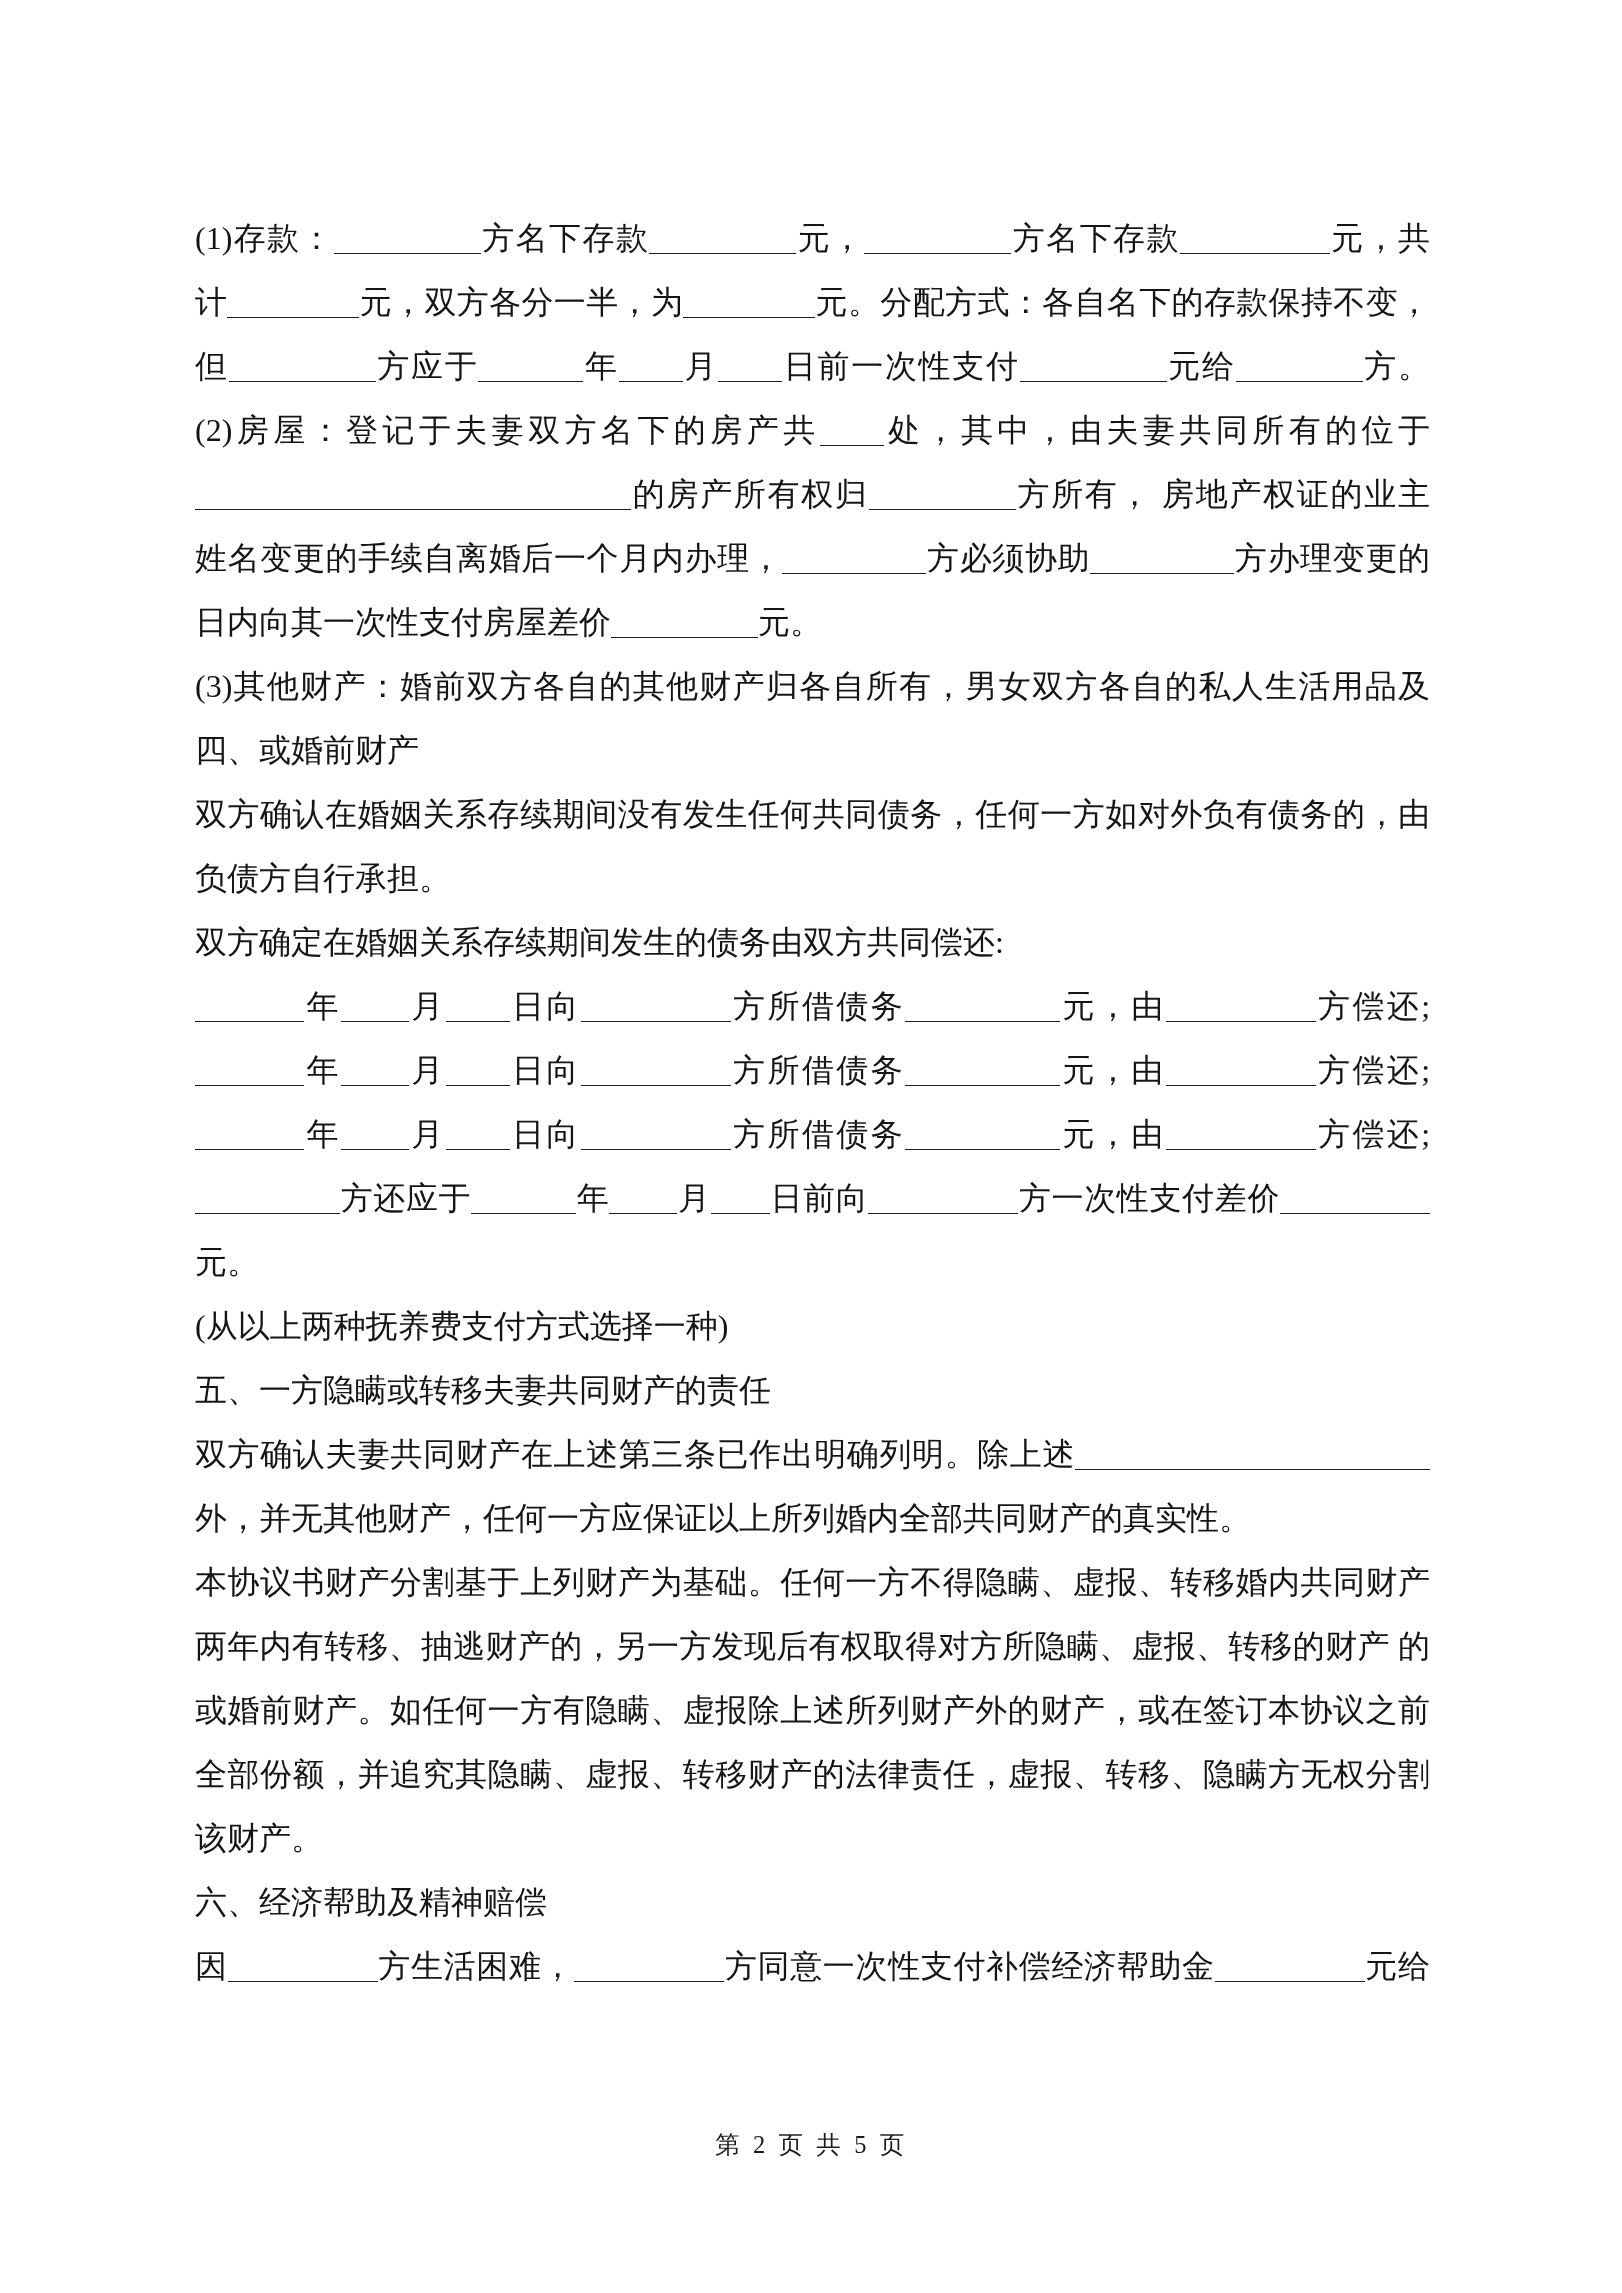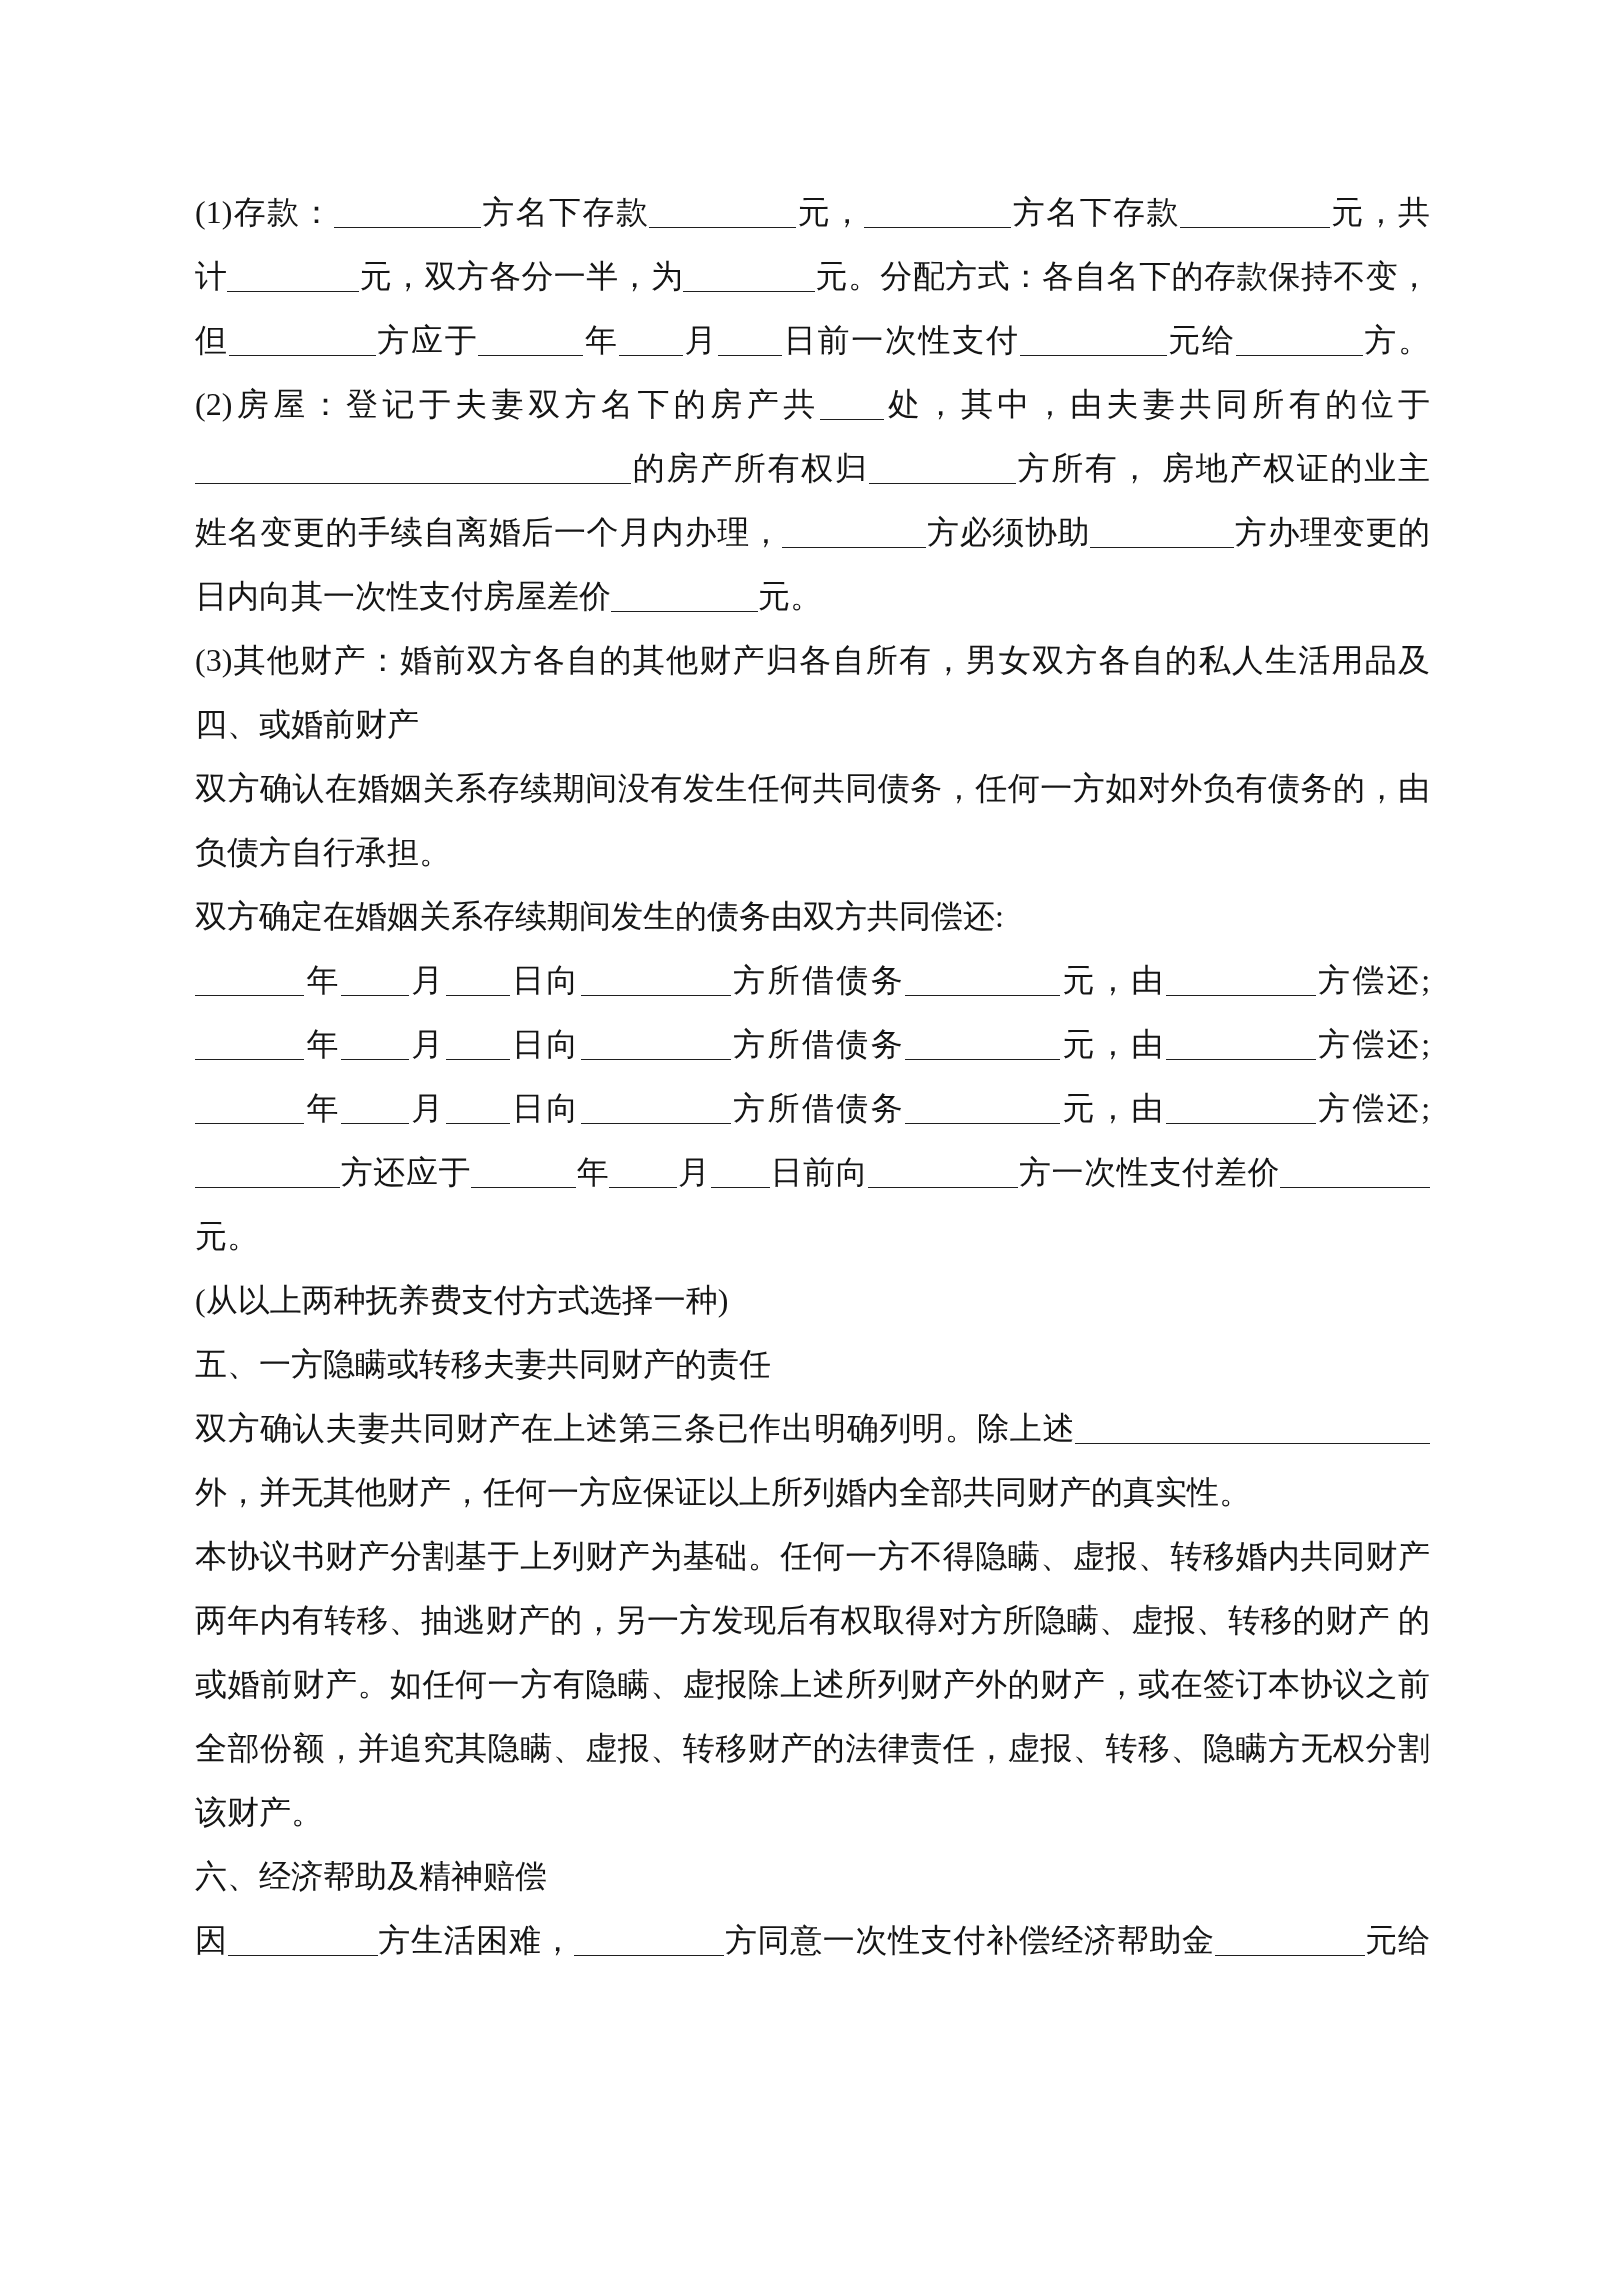--- a/index.html
+++ b/index.html
@@ -3,21 +3,21 @@
 <meta charset="utf-8">
 <style>
   html,body{margin:0;padding:0;}
   body{
     width:1623px;height:2294px;background:#ffffff;position:relative;
     font-family:"Liberation Serif","DejaVu Serif",serif;color:#151515;
     overflow:hidden;
   }
   .page{position:absolute;inset:0;background:#ffffff;}
   .doc-body{
-    position:absolute;left:195px;top:180px;width:1235px;
+    position:absolute;left:195px;top:206px;width:1235px;
   }
   .line{
     height:64px;line-height:64px;font-size:32px;
     letter-spacing:0;white-space:normal;
   }
   .line.justify{
     text-align:justify;
     text-align-last:justify;
     text-justify:inter-character;
   }
@@ -60,14 +60,15 @@
       <div class="line justify"><span>双方确认夫妻共同财产在上述第三条已作出明确列明。除上述</span><span class="blank" style="width: 355px;"></span></div>
       <div class="line"><span>外，并无其他财产，任何一方应保证以上所列婚内全部共同财产的真实性。</span></div>
       <div class="line justify"><span>本协议书财产分割基于上列财产为基础。任何一方不得隐瞒、虚报、转移婚内共同财产</span></div>
       <div class="line justify"><span>两年内有转移、抽逃财产的，另一方发现后有权取得对方所隐瞒、虚报、转移的财产 的</span></div>
       <div class="line justify"><span>或婚前财产。如任何一方有隐瞒、虚报除上述所列财产外的财产，或在签订本协议之前</span></div>
       <div class="line justify"><span>全部份额，并追究其隐瞒、虚报、转移财产的法律责任，虚报、转移、隐瞒方无权分割</span></div>
       <div class="line"><span>该财产。</span></div>
       <div class="line"><span>六、经济帮助及精神赔偿</span></div>
       <div class="line justify"><span>因</span><span class="blank" style="width: 150px;"></span><span>方生活困难，</span><span class="blank" style="width: 150px;"></span><span>方同意一次性支付补偿经济帮助金</span><span class="blank" style="width: 150px;"></span><span>元给</span></div>
     </div>
+  <div class="footer">第 2 页 共 5 页</div>
 </div>
 
 
 </body></html>

